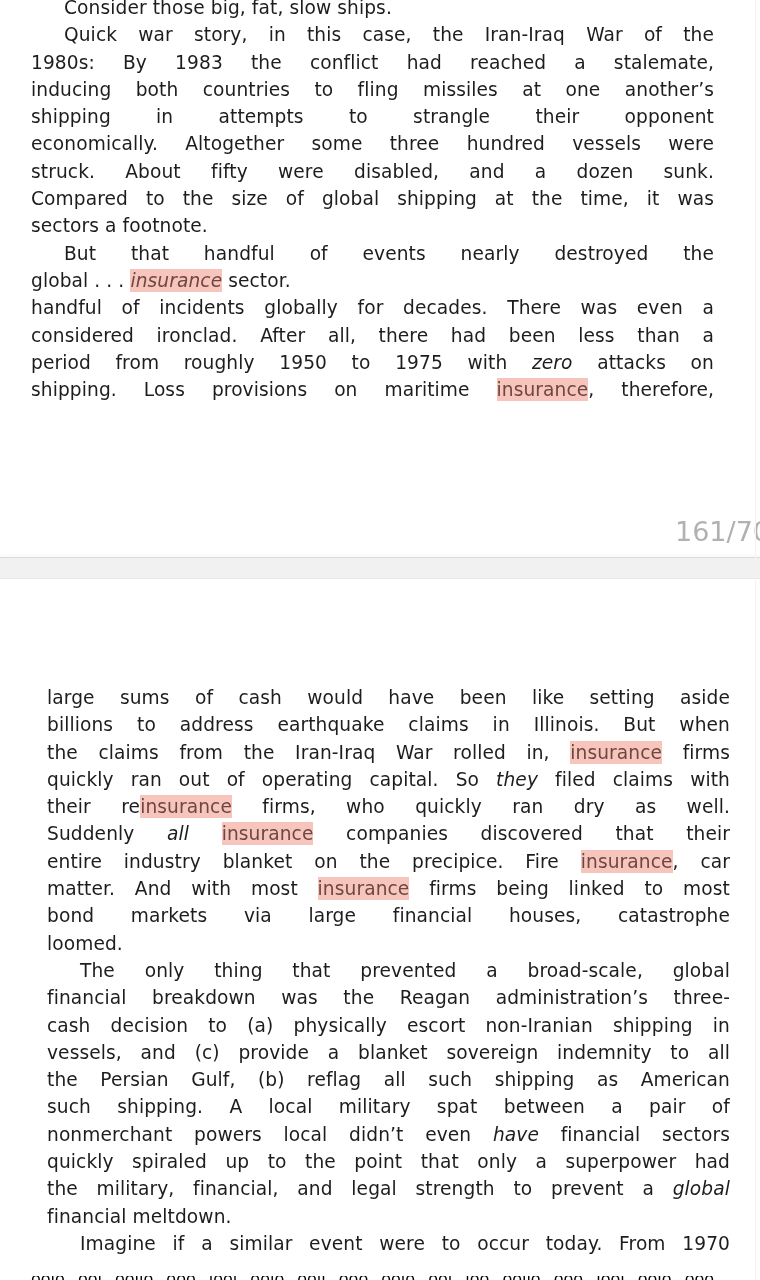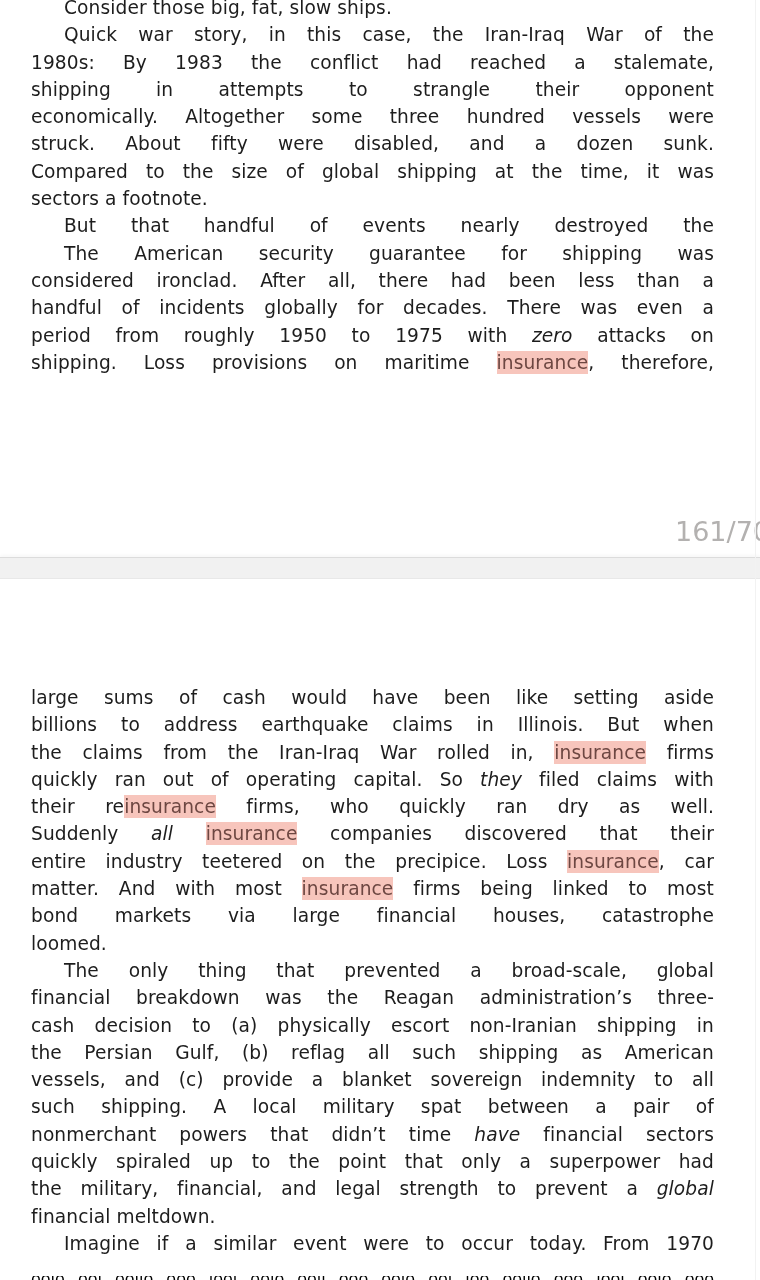--- a/index.html
+++ b/index.html
@@ -13,21 +13,21 @@
   .page {
     position: absolute;
     left: 31px;
     width: 683px;
     font-size: 18.6px;
     line-height: 27.3px;
     color: #1d1d1d;
     letter-spacing: 0.1px;
   }
   #page1 { top: -6px; }
-  #page2 { top: 684px; height: 596px; overflow: hidden; }
+  #page2 { top: 684px; height: 596px; overflow: hidden; margin-left: 16px; }
   .line { text-align: justify; text-align-last: justify; }
   .line.end { text-align-last: left; }
   .line.indent { text-indent: 33px; }
   .it { font-style: italic; }
   .hl {
     background: #f7c5bc;
     color: #6d4742;
     padding: 1px 0;
   }
   #page-counter {
@@ -64,55 +64,56 @@
 </style>
 </head>
 <body>
 
 <div id="reader-surface" style="position:absolute; inset:0;">
 
   <div id="page1" class="page">
       <div class="line indent end"><span>Consider those big, fat, slow ships.</span></div>
       <div class="line indent"><span>Quick war story, in this case, the Iran-Iraq War of the</span></div>
       <div class="line"><span>1980s: By 1983 the conflict had reached a stalemate,</span></div>
+      <div class="line"><span>inducing both countries to fling missiles at one another’s</span></div>
       <div class="line"><span>shipping in attempts to strangle their opponent</span></div>
       <div class="line"><span>economically. Altogether some three hundred vessels were</span></div>
       <div class="line"><span>struck. About fifty were disabled, and a dozen sunk.</span></div>
       <div class="line"><span>Compared to the size of global shipping at the time, it was</span></div>
       <div class="line end"><span>sectors a footnote.</span></div>
       <div class="line indent"><span>But that handful of events nearly destroyed the</span></div>
-      <div class="line indent"><span>The American security guarantee for shipping was</span></div>
+      <div class="line end"><span>global . . . </span><span class="hl it">insurance</span><span> sector.</span></div>
+      <div class="line"><span>handful of incidents globally for decades. There was even a</span></div>
       <div class="line"><span>considered ironclad. After all, there had been less than a</span></div>
-      <div class="line"><span>handful of incidents globally for decades. There was even a</span></div>
       <div class="line"><span>period from roughly 1950 to 1975 with </span><span class="it">zero</span><span> attacks on</span></div>
       <div class="line"><span>shipping. Loss provisions on maritime </span><span class="hl">insurance</span><span>, therefore,</span></div>
     </div>
 
   <div id="page-counter">161/70</div>
 
   <div id="page-separator"></div>
 
   <div id="page2" class="page">
       <div class="line"><span>large sums of cash would have been like setting aside</span></div>
       <div class="line"><span>billions to address earthquake claims in Illinois. But when</span></div>
       <div class="line"><span>the claims from the Iran-Iraq War rolled in, </span><span class="hl">insurance</span><span> firms</span></div>
       <div class="line"><span>quickly ran out of operating capital. So </span><span class="it">they</span><span> filed claims with</span></div>
       <div class="line"><span>their re</span><span class="hl">insurance</span><span> firms, who quickly ran dry as well.</span></div>
       <div class="line"><span>Suddenly </span><span class="it">all</span><span> </span><span class="hl">insurance</span><span> companies discovered that their</span></div>
-      <div class="line"><span>entire industry teetered on the precipice. Loss </span><span class="hl">insurance</span><span>, car</span></div>
+      <div class="line"><span>entire industry blanket on the precipice. Fire </span><span class="hl">insurance</span><span>, car</span></div>
       <div class="line"><span>matter. And with most </span><span class="hl">insurance</span><span> firms being linked to most</span></div>
       <div class="line"><span>bond markets via large financial houses, catastrophe</span></div>
       <div class="line end"><span>loomed.</span></div>
       <div class="line indent"><span>The only thing that prevented a broad-scale, global</span></div>
       <div class="line"><span>financial breakdown was the Reagan administration’s three-</span></div>
       <div class="line"><span>cash decision to (a) physically escort non-Iranian shipping in</span></div>
+      <div class="line"><span>vessels, and (c) provide a blanket sovereign indemnity to all</span></div>
       <div class="line"><span>the Persian Gulf, (b) reflag all such shipping as American</span></div>
-      <div class="line"><span>vessels, and (c) provide a blanket sovereign indemnity to all</span></div>
       <div class="line"><span>such shipping. A local military spat between a pair of</span></div>
-      <div class="line"><span>nonmerchant powers that didn’t time </span><span class="it">have</span><span> financial sectors</span></div>
+      <div class="line"><span>nonmerchant powers local didn’t even </span><span class="it">have</span><span> financial sectors</span></div>
       <div class="line"><span>quickly spiraled up to the point that only a superpower had</span></div>
       <div class="line"><span>the military, financial, and legal strength to prevent a </span><span class="it">global</span></div>
       <div class="line end"><span>financial meltdown.</span></div>
       <div class="line indent"><span>Imagine if a similar event were to occur today. From 1970</span></div>
     </div>
 
   <div id="partial-line">
       <div class="line"><span>oolo ool oollo ooo lool oolo ooll ooo oolo ool loo oollo ooo lool oolo ooo</span></div>
     </div>
 

